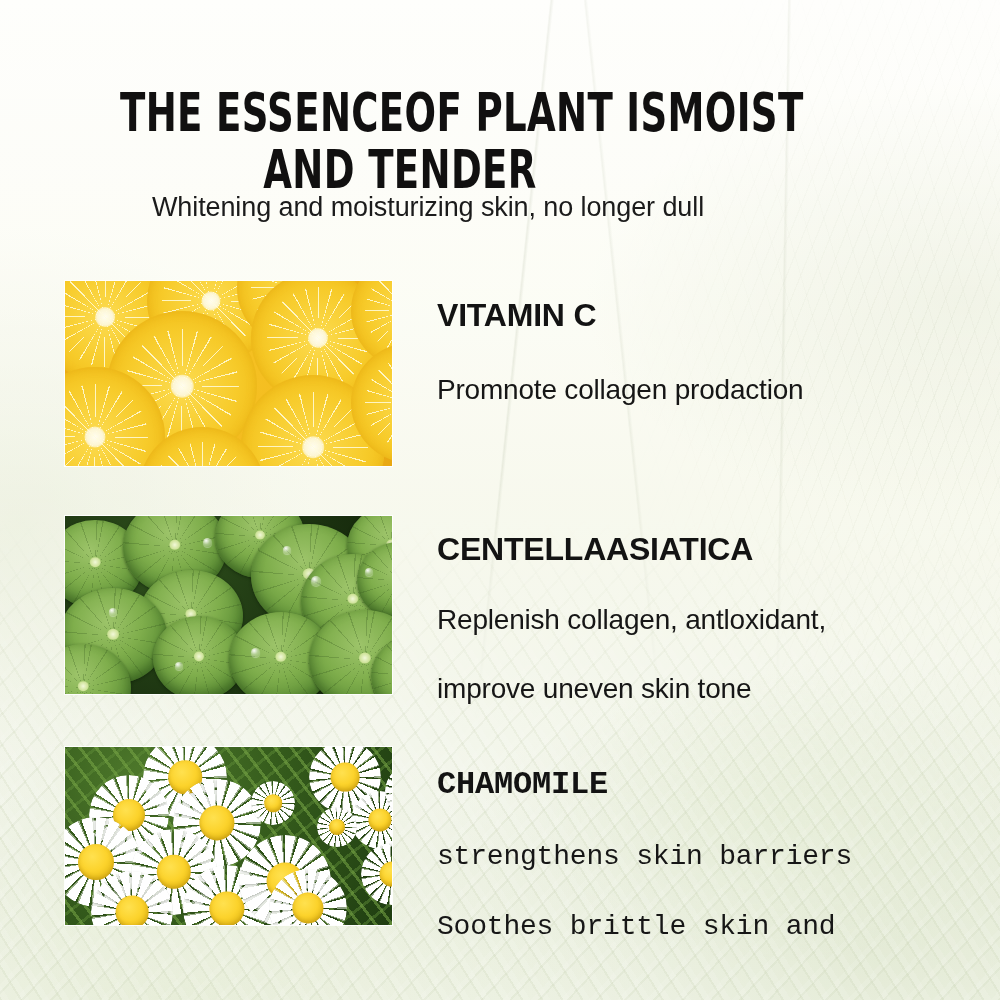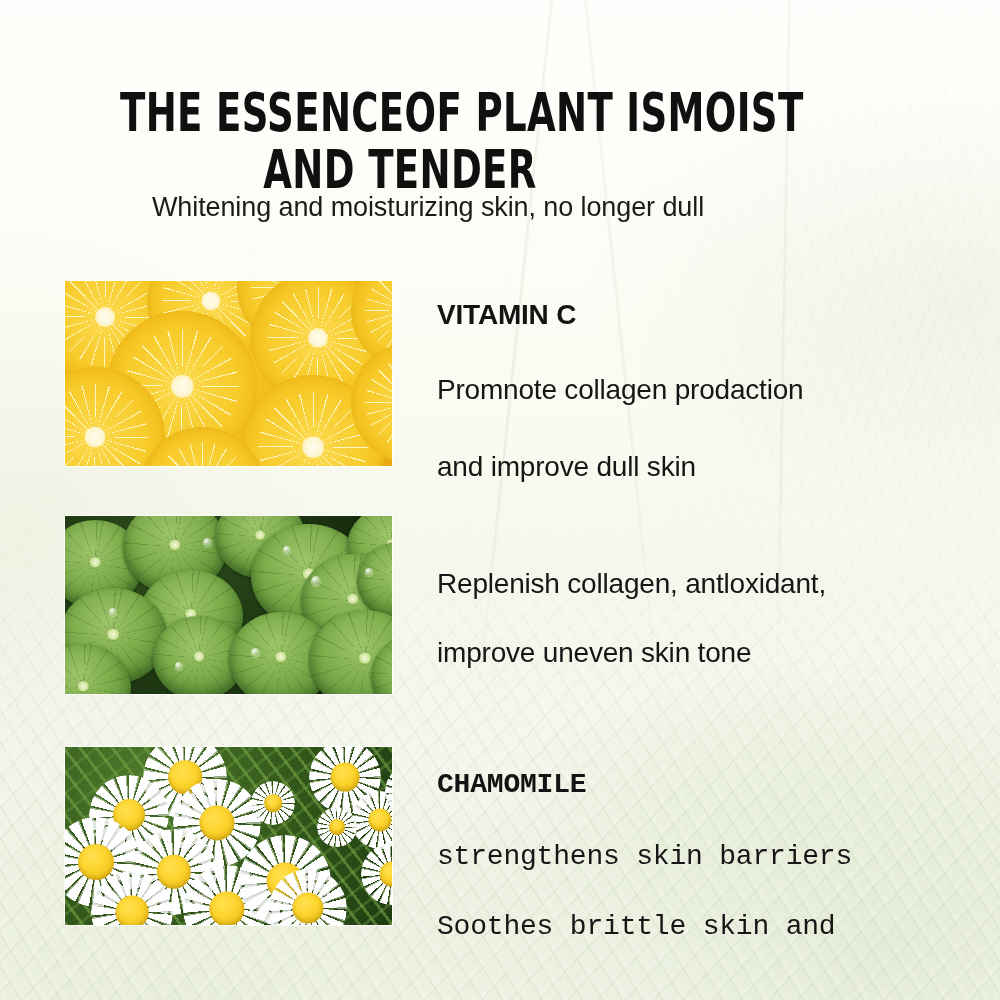--- a/index.html
+++ b/index.html
@@ -279,21 +279,21 @@
   
   .copy {
     position: absolute;
     left: 437px;
     top: 0;
     width: 520px;
   }
   .ing-title {
     color: #131313;
     font-weight: bold;
-    font-size: 28px;
+    font-size: 32px;
     line-height: 36px;
     letter-spacing: -0.2px;
     margin: 0;
     white-space: nowrap;
   }
   .ing-desc {
     color: #161616;
     font-size: 28px;
     line-height: 33px;
     letter-spacing: -0.2px;
@@ -353,21 +353,20 @@
             <span class="pith"></span>
           </div>
         <div class="orange-slice" style="left:286px; top:62px;  width:120px; height:120px;"></div>
         <div class="orange-slice" style="left:74px;  top:146px; width:126px; height:126px;"></div>
       </div>
     </div>
     <div class="copy">
       <h2 class="ing-title">VITAMIN C</h2>
       <p class="ing-desc">
         <span class="l">Promnote collagen prodaction</span>
-        <span class="l">and improve dull skin</span>
       </p>
     </div>
   </div>
 
   <div class="row row-2">
     <div class="thumb">
       <div class="thumb-art centella">
         <div class="leaf" style="left:-18px; top:4px;   width:96px;  height:88px;">
             <span class="node"></span>
           </div>
@@ -409,20 +408,21 @@
         <div class="drop" style="left:138px; top:22px; width:9px;  height:9px;"></div>
         <div class="drop" style="left:218px; top:30px; width:8px;  height:8px;"></div>
         <div class="drop" style="left:246px; top:60px; width:10px; height:10px;"></div>
         <div class="drop" style="left:44px;  top:92px; width:8px;  height:8px;"></div>
         <div class="drop" style="left:300px; top:52px; width:8px;  height:8px;"></div>
         <div class="drop" style="left:186px; top:132px;width:9px;  height:9px;"></div>
         <div class="drop" style="left:110px; top:146px;width:8px;  height:8px;"></div>
       </div>
     </div>
     <div class="copy">
+      <h2 class="ing-title">CENTELLAASIATICA</h2>
       <p class="ing-desc">
         <span class="l">Replenish collagen, antloxidant,</span>
         <span class="l">improve uneven skin tone</span>
       </p>
     </div>
   </div>
 
   <div class="row row-3">
     <div class="thumb">
       <div class="thumb-art chamomile">

